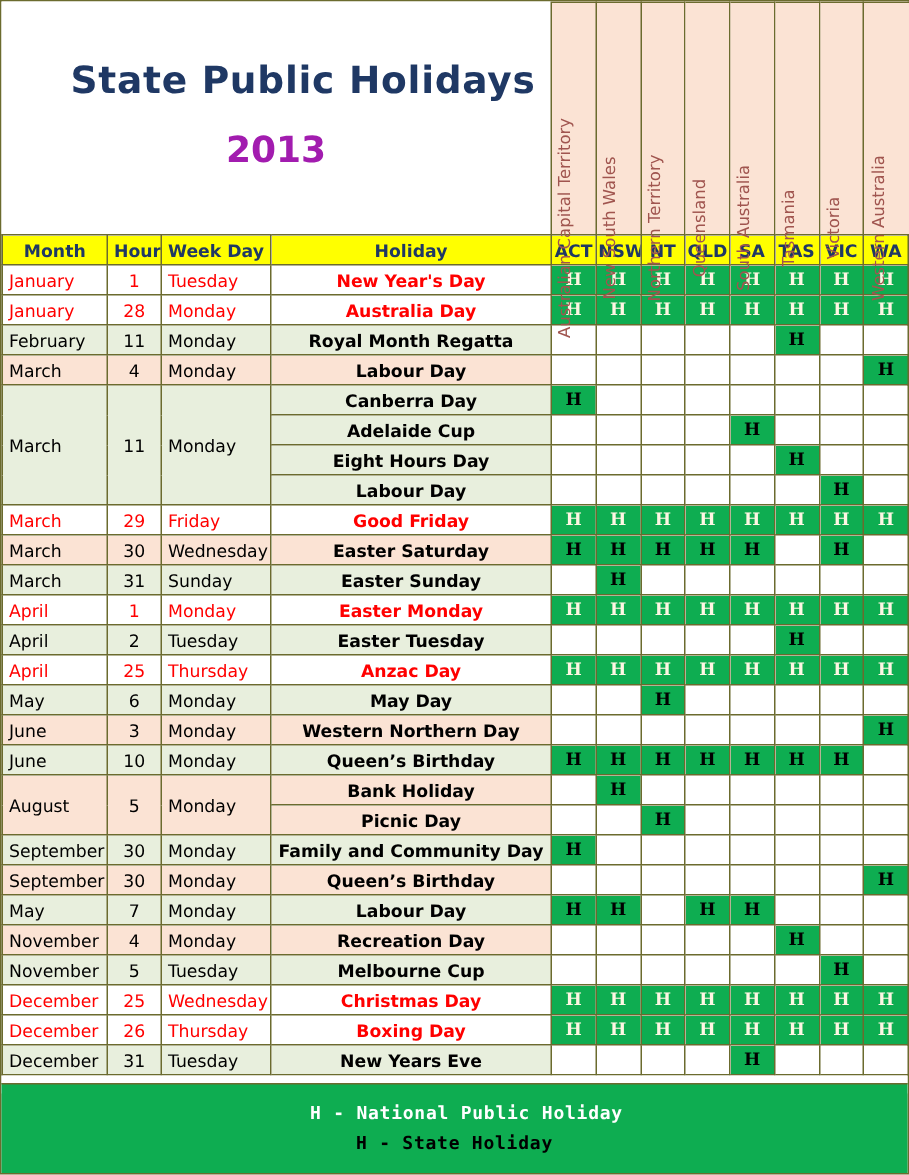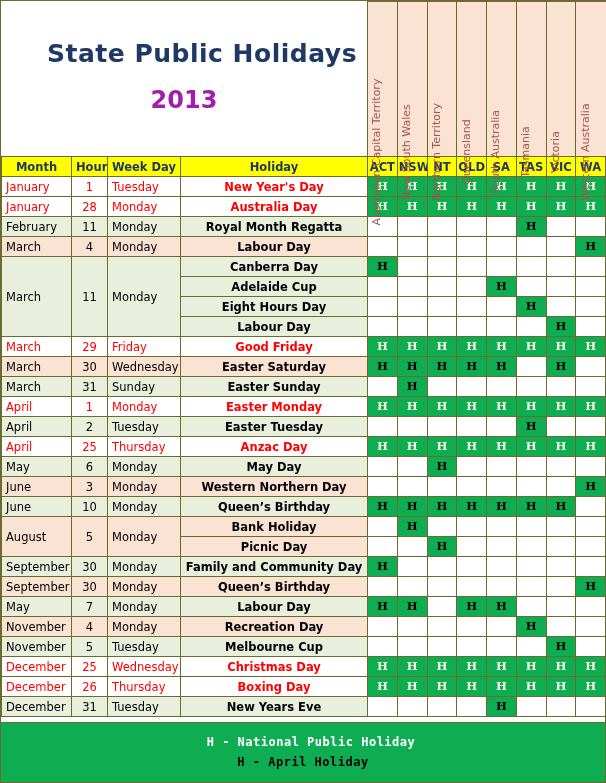--- a/index.html
+++ b/index.html
@@ -614,16 +614,16 @@
           <td class="st"></td>
           <td class="st"></td>
         </tr>
       </tbody>
   </table>
 
   <div class="gap"></div>
 
   <div class="legend">
     <div class="l1">H - National Public Holiday</div>
-    <div class="l2">H - April Holiday</div>
+    <div class="l2">H - State Holiday</div>
   </div>
 
 </div>
 
 </body></html>

